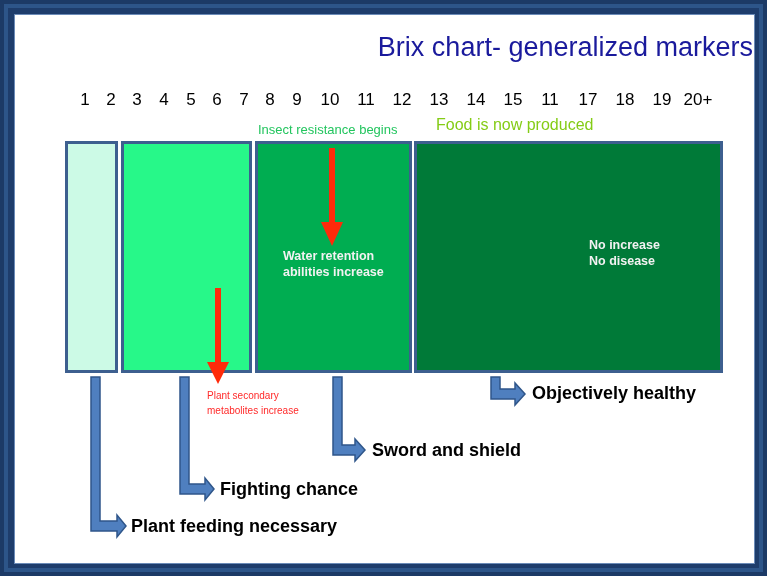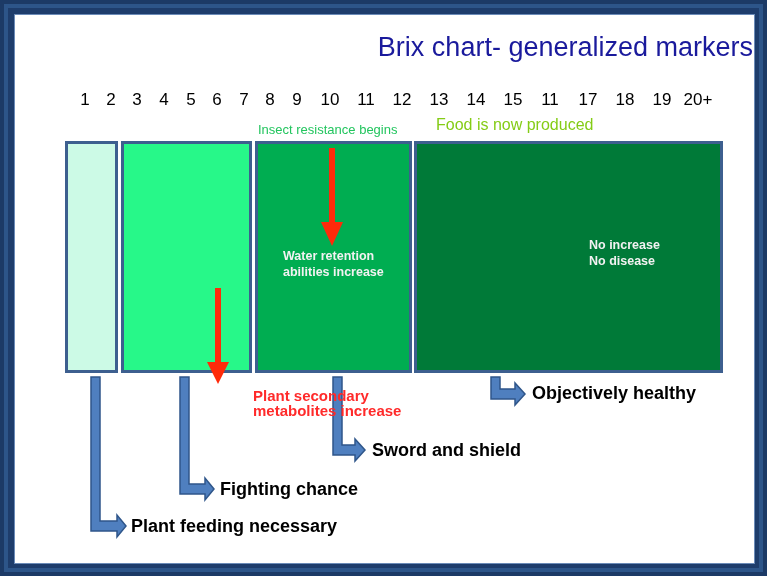--- a/index.html
+++ b/index.html
@@ -7,21 +7,21 @@
   .frame { position:absolute; left:4px; top:4px; width:759px; height:568px; background:#2d5589; }
   .frame-inner { position:absolute; left:4px; top:4px; right:4px; bottom:4px; background:#1e3d6c; }
   .slide { position:absolute; left:14px; top:14px; width:739px; height:548px; background:#ffffff; border:1px solid #6b8bb8; }
   .abs { position:absolute; }
   .title { left:0; width:753px; top:32px; text-align:right; font-size:27px; color:#1a1a9c; }
   .tick { top:90px; font-size:17px; color:#000; transform:translateX(-50%); white-space:nowrap; }
   .note-black { font-size:13px; color:#22c55e; white-space:nowrap; }
   .note-red { font-size:16px; color:#84cc16; white-space:nowrap; }
   .box { border:3px solid #3d5f8f; box-sizing:border-box; }
   .box-text { color:#f2f2f2; font-weight:bold; font-size:12.5px; line-height:16px; }
-  .red-small { color:#ff2a2a; font-size:15px; line-height:15px; font-weight:bold;margin-left:46px; }
+  .red-small { color:#ff2a2a; font-size:10px; line-height:15px; font-weight:normal; }
   .label { font-size:18px; color:#000; white-space:nowrap;font-weight:bold; }
   svg { position:absolute; left:0; top:0; }
 </style>
 </head>
 <body>
 
 <div class="frame">
     <div class="frame-inner"></div>
   </div>
 <div class="slide"></div>

